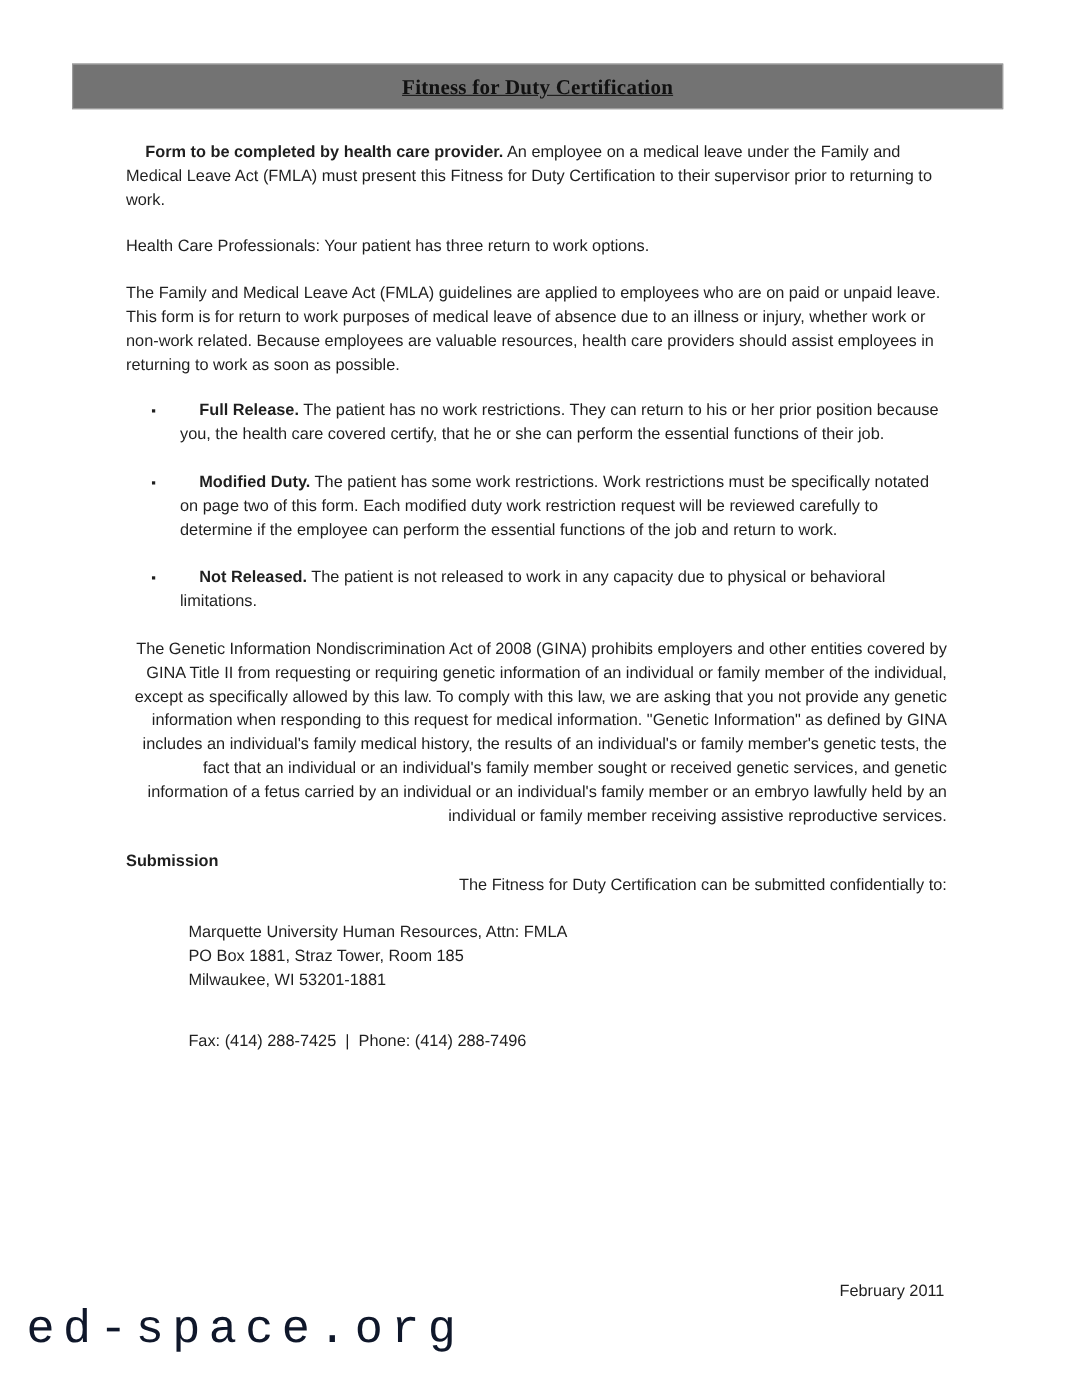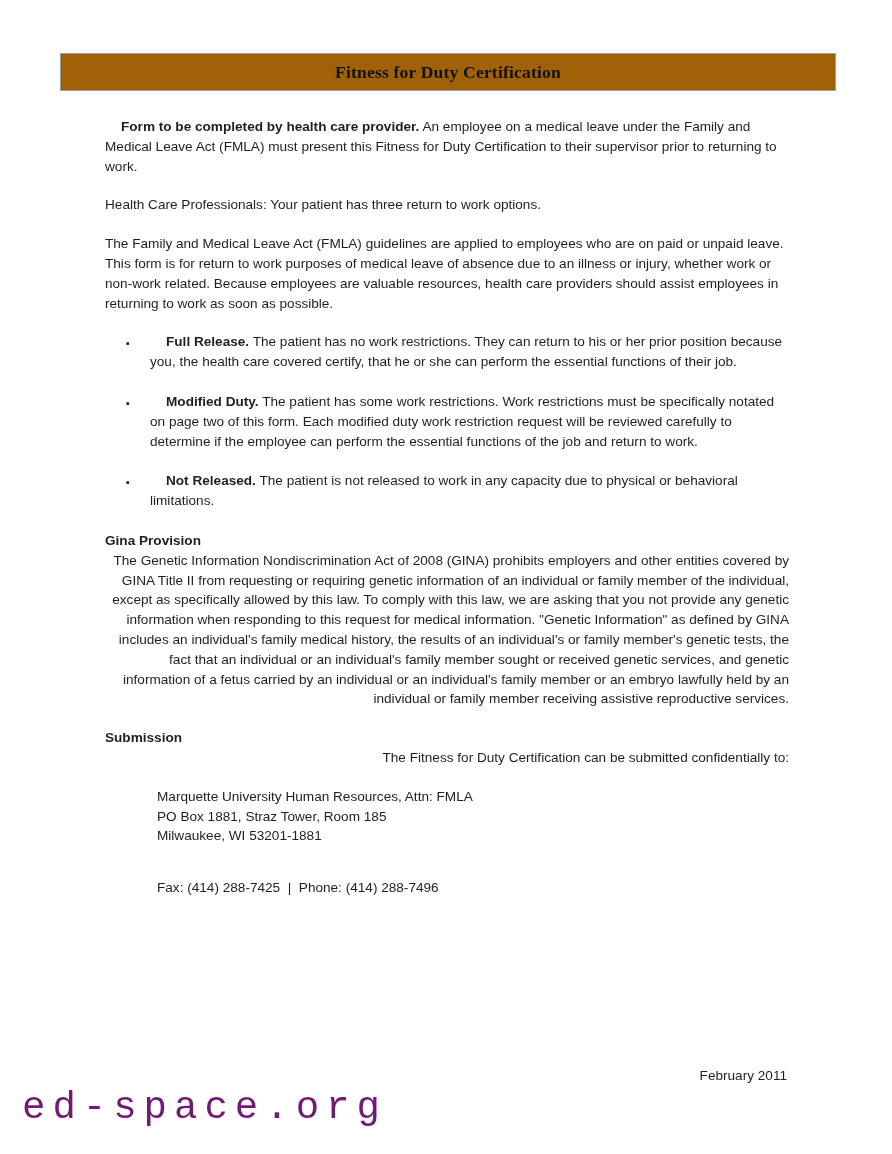--- a/index.html
+++ b/index.html
@@ -11,25 +11,26 @@
     overflow: hidden;
     font-family: "Liberation Sans", sans-serif;
     color: #1f1f1f;
   }
   .title-bar {
     position: absolute;
     left: 60px;
     top: 53px;
     width: 774px;
     height: 36px;
-    background: #a16207;
+    background: #737373;
     border: 1.5px solid #9c9c9c;
     display: flex;
     align-items: center;
     justify-content: center;
+    text-decoration: underline;
   }
   .title-bar h1 {
     margin: 0;
     font-family: "Liberation Serif", serif;
     font-size: 17.5px;
     font-weight: bold;
     color: #111111;
     letter-spacing: 0.2px;
   }
   .content {
@@ -72,21 +73,21 @@
     font-size: 13.6px;
     color: #1f1f1f;
   }
   .watermark {
     position: absolute;
     left: 22px;
     top: 1086px;
     font-family: "Liberation Mono", monospace;
     font-size: 39px;
     letter-spacing: 7px;
-    color: #701a75;
+    color: #0f172a;
   }
 </style>
 </head>
 <body>
 
 <div class="page">
 
   <div class="title-bar">
     <h1>Fitness for Duty Certification</h1>
   </div>
@@ -108,21 +109,20 @@
       <div class="bullet-item">
         <span class="marker">▪</span><span class="b">Modified Duty.</span><span> The patient has some work restrictions. Work restrictions must be specifically notated on page two of this form. Each modified duty work restriction request will be reviewed carefully to determine if the employee can perform the essential functions of the job and return to work.</span>
       </div>
 
       <div class="bullet-item">
         <span class="marker">▪</span><span class="b">Not Released.</span><span> The patient is not released to work in any capacity due to physical or behavioral limitations.</span>
       </div>
 
     </div>
 
-    <p class="heading heading-gap">Gina Provision</p>
     <p class="no-top">The Genetic Information Nondiscrimination Act of 2008 (GINA) prohibits employers and other entities covered by GINA Title II from requesting or requiring genetic information of an individual or family member of the individual, except as specifically allowed by this law. To comply with this law, we are asking that you not provide any genetic information when responding to this request for medical information. "Genetic Information" as defined by GINA includes an individual's family medical history, the results of an individual's or family member's genetic tests, the fact that an individual or an individual's family member sought or received genetic services, and genetic information of a fetus carried by an individual or an individual's family member or an embryo lawfully held by an individual or family member receiving assistive reproductive services.</p>
 
     <p class="heading heading-gap">Submission</p>
     <p class="no-top intro-line">The Fitness for Duty Certification can be submitted confidentially to:</p>
 
     <div class="address">
       <div>Marquette University Human Resources, Attn: FMLA</div>
       <div>PO Box 1881, Straz Tower, Room 185</div>
       <div>Milwaukee, WI 53201-1881</div>
       <div class="contact">Fax: (414) 288-7425  |  Phone: (414) 288-7496</div>

